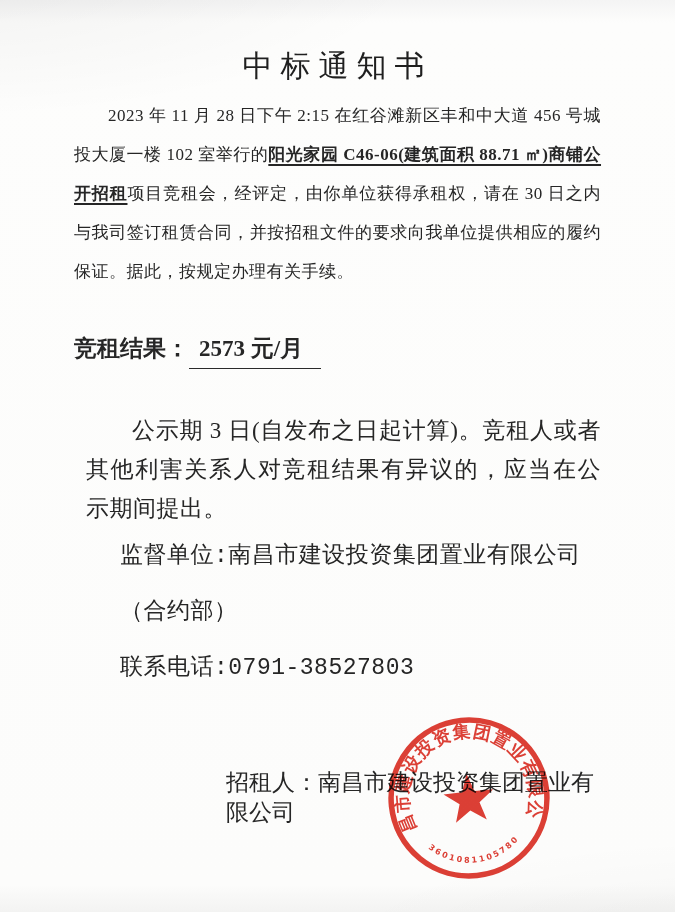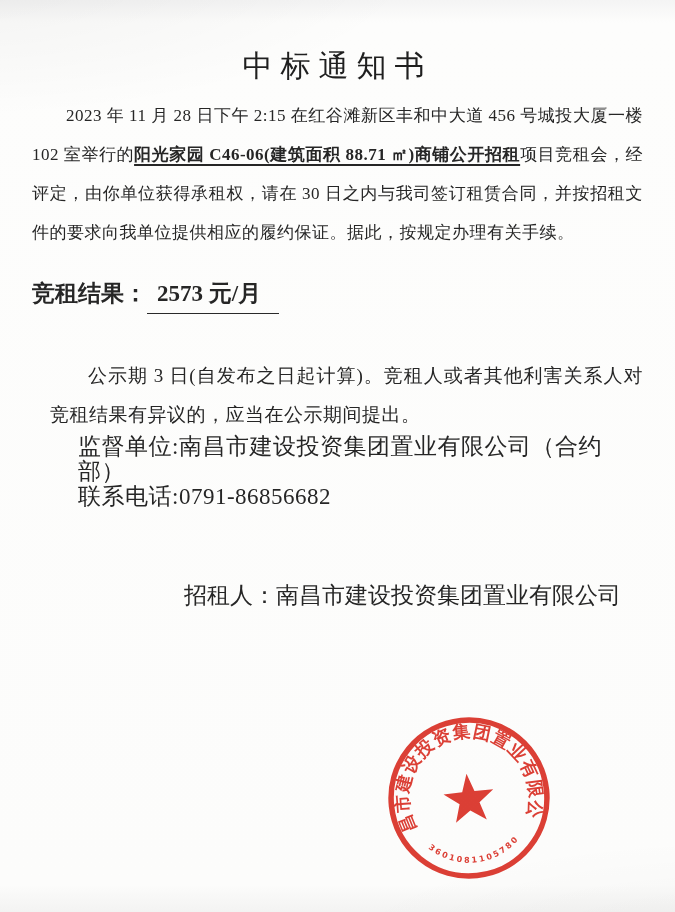--- a/index.html
+++ b/index.html
@@ -6,21 +6,21 @@
   body {
     width: 675px; height: 912px;
     font-family: "Liberation Serif", "DejaVu Serif", serif;
     background: #ffffff;
     overflow: hidden;
   }
   .page {
     position: relative;
     width: 675px; height: 912px;
     box-sizing: border-box;
-    padding: 0 32px;
+    padding: 0 74px;
     color: #262626;
     background:
       radial-gradient(900px 300px at -10% -5%, rgba(0,0,0,0.05), rgba(0,0,0,0) 55%),
       radial-gradient(700px 200px at 110% 105%, rgba(0,0,0,0.03), rgba(0,0,0,0) 60%),
       linear-gradient(180deg, #f4f4f4 0%, #fdfdfc 2.5%, #fcfcfb 97%, #f3f3f2 100%);
     overflow: hidden;
   }
   .title {
     margin: 46px 0 0 0;
     font-size: 30px;
@@ -49,44 +49,45 @@
     text-indent: 2em;
     letter-spacing: 0.5px;
   }
   .em {
     font-weight: bold;
     text-decoration: underline;
     text-decoration-thickness: 1.6px;
     text-underline-offset: 4px;
   }
   .result-line {
-    margin-top: 26px;
+    margin-top: 42px;
     font-size: 23px;
     line-height: 32px;
   }
   .result-label { font-weight: bold; }
   .result-value {
     display: inline-block;
     font-weight: bold;
     border-bottom: 1.8px solid #2a2a2a;
     padding: 0 18px 3px 10px;
   }
   .notice-para {
-    margin: 42px 0 0 18px;
-    font-size: 19px;
+    margin: 42px 0 0 12px;
+    font-size: 23px;
     line-height: 39px;
     text-align: justify;
     text-indent: 2em;
     letter-spacing: 0.5px;
   }
   .supervisor, .phone {
     margin: 0 0 0 2em;
     font-size: 23px;
-    line-height: 25px;
+    line-height: 56px;
     letter-spacing: 0.5px;
+    font-family: Liberation Mono, monospace;
   }
   .lessor-line {
     margin: 72px 0 0 152px;
     font-size: 23px;
     line-height: 30px;
   }
   .seal {
     position: absolute;
     left: 383px; top: 712px;
     width: 172px; height: 172px;
@@ -119,21 +120,21 @@
 
   <p class="body-para"><span>2023 年 11 月 28 日下午 2:15 在红谷滩新区丰和中大道 456 号城投大厦一楼 102 室举行的</span><span class="em">阳光家园 C46-06(建筑面积 88.71 ㎡)商铺公开招租</span><span>项目竞租会，经评定，由你单位获得承租权，请在 30 日之内与我司签订租赁合同，并按招租文件的要求向我单位提供相应的履约保证。据此，按规定办理有关手续。</span></p>
 
   <div class="result-line">
     <span class="result-label">竞租结果：</span><span class="result-value">2573 元/月</span>
   </div>
 
   <p class="notice-para">公示期 3 日(自发布之日起计算)。竞租人或者其他利害关系人对竞租结果有异议的，应当在公示期间提出。</p>
 
   <div class="supervisor">监督单位:南昌市建设投资集团置业有限公司（合约部）</div>
-  <div class="phone">联系电话:0791-86856682</div>
+  <div class="phone">联系电话:0791-38527803</div>
 
   <div class="lessor-line">
     <span>招租人：</span><span>南昌市建设投资集团置业有限公司</span>
   </div>
 
   <div class="seal">
     <svg viewBox="0 0 170 170" xmlns="http://www.w3.org/2000/svg">
       <defs>
         <path id="sealArcTop" d="M 33.04 115 A 60 60 0 1 1 136.96 115" fill="none"></path>
         <path id="sealArcBottom" d="M 39.75 130.25 A 64 64 0 0 0 130.25 130.25" fill="none"></path>

